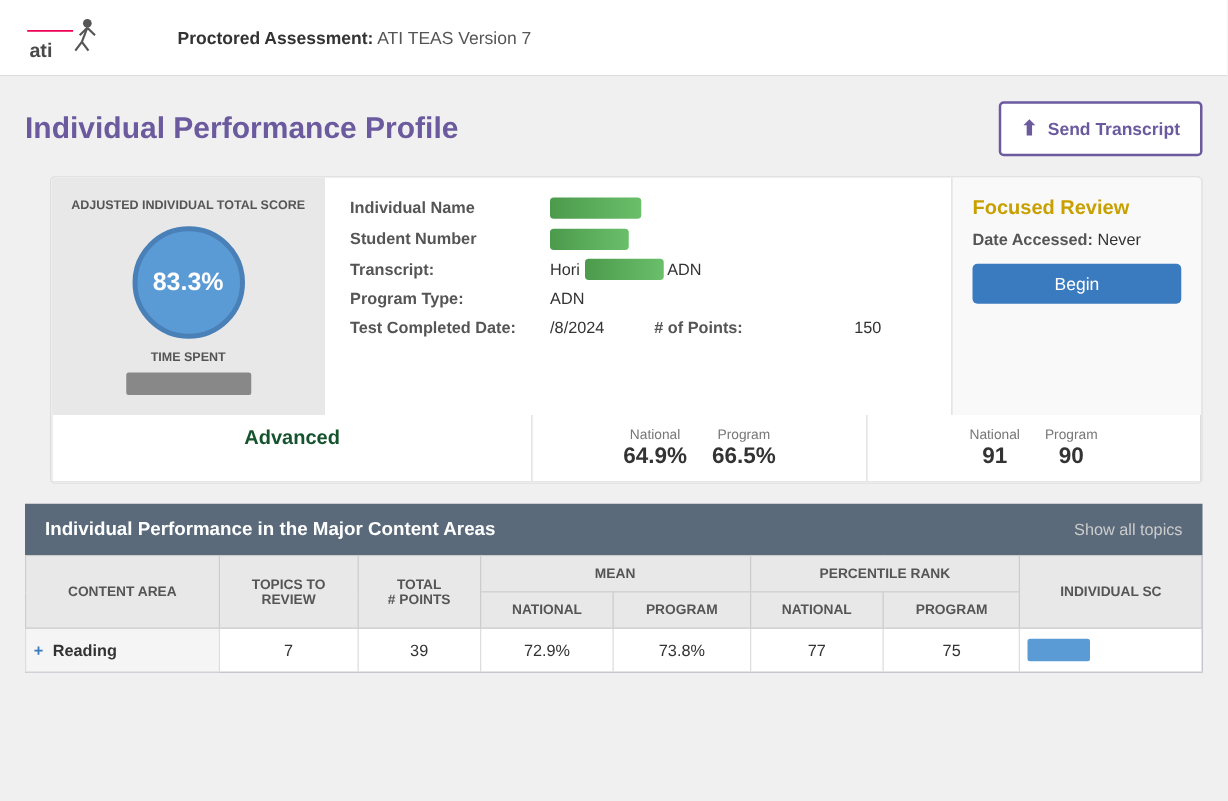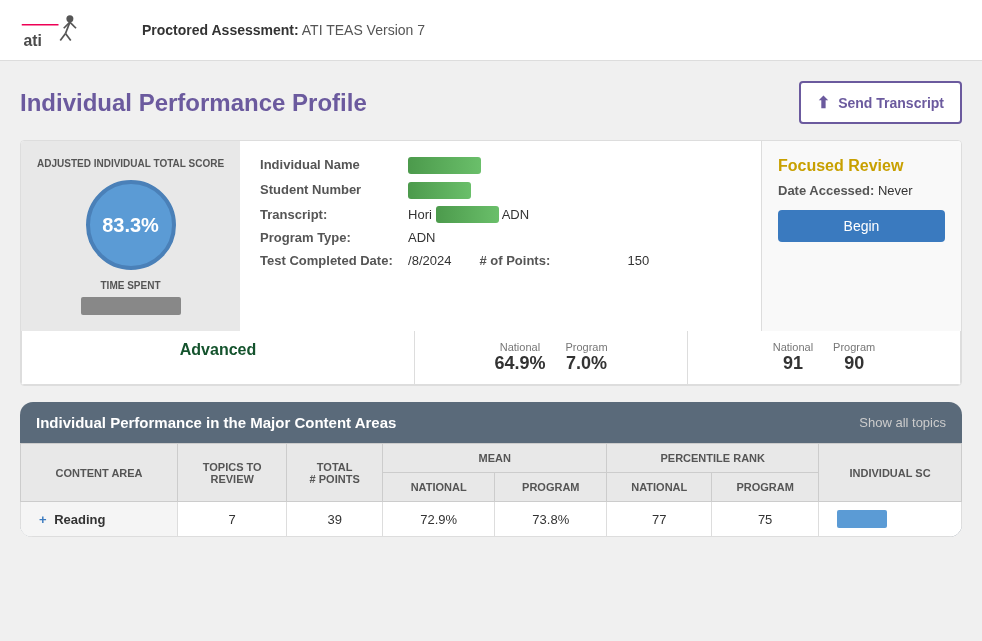--- a/index.html
+++ b/index.html
@@ -14,31 +14,31 @@
     
     .main-content { padding: 20px; max-width: 982px; margin: 0 auto; background: #f0f0f0; }
 
     
     .profile-header { display: flex; justify-content: space-between; align-items: center; margin-bottom: 16px; }
     .profile-title { font-size: 24px; color: #6b5a9e; font-weight: bold; }
     .send-transcript-btn { display: flex; align-items: center; gap: 8px; border: 2px solid #6b5a9e; border-radius: 4px; padding: 10px 16px; background: #fff; color: #6b5a9e; cursor: pointer; font-size: 14px; font-weight: bold; }
     .send-transcript-btn .upload-icon { font-size: 16px; }
 
     
-    .score-section { background: #fff; border: 1px solid #ddd; border-radius: 4px; overflow: hidden; margin-bottom: 0; }
+    .score-section { background: #fff; border: 1px solid #ddd; border-radius: 4px; overflow: hidden; margin-bottom: 0; margin-left: 20px; }
     .score-card-row { display: flex; align-items: stretch; }
     .score-left { background: #e8e8e8; padding: 16px; min-width: 180px; display: flex; flex-direction: column; align-items: center; justify-content: center; }
     .adjusted-label { font-size: 10px; font-weight: bold; color: #555; text-align: center; text-transform: uppercase; margin-bottom: 10px; line-height: 1.3; }
     .score-circle { width: 90px; height: 90px; border-radius: 50%; background: #5b9bd5; display: flex; align-items: center; justify-content: center; color: #fff; font-size: 20px; font-weight: bold; margin-bottom: 10px; border: 4px solid #4a80b8; }
     .time-spent-label { font-size: 10px; font-weight: bold; color: #555; text-transform: uppercase; margin-bottom: 6px; }
     .time-bar { width: 100px; height: 18px; background: #888; border-radius: 2px; }
 
     
     .student-info { padding: 16px 20px; flex: 1; }
-    .info-row { display: flex; gap: 8px; margin-bottom: 8px; font-size: 13px; }
+    .info-row { display: flex; gap: 20px; margin-bottom: 8px; font-size: 13px; }
     .info-label { font-weight: bold; color: #555; min-width: 140px; }
     .info-value { color: #333; }
     .info-value.redacted { background: linear-gradient(90deg, #4c9a4c, #6abf6a); color: transparent; border-radius: 3px; padding: 1px 4px; }
 
     
     .focused-review { background: #f9f9f9; border-left: 1px solid #ddd; padding: 16px; min-width: 200px; }
     .focused-review-title { color: #c8a000; font-size: 16px; font-weight: bold; margin-bottom: 8px; }
     .date-accessed-row { font-size: 13px; margin-bottom: 12px; }
     .date-accessed-row strong { color: #555; }
     .begin-btn { background: #3a7abf; color: #fff; border: none; border-radius: 4px; padding: 8px 24px; font-size: 14px; cursor: pointer; width: 100%; }
@@ -62,21 +62,21 @@
     .percentile-value { font-size: 18px; font-weight: bold; color: #333; }
 
     
     .performance-section { background: #5a6a7a; border-radius: 0; margin-top: 16px; }
     .performance-header { display: flex; justify-content: space-between; align-items: center; padding: 12px 16px; }
     .performance-title { color: #fff; font-size: 15px; font-weight: bold; }
     .show-all-link { color: #ccc; font-size: 13px; cursor: pointer; }
 
     .perf-table { width: 100%; border-collapse: collapse; background: #fff; }
     .perf-table th { background: #e8e8e8; font-size: 11px; font-weight: bold; color: #555; text-align: center; padding: 8px 6px; border: 1px solid #ccc; text-transform: uppercase; }
-    .perf-table td { border: 1px solid #ddd; padding: 8px 18px; font-size: 13px; text-align: center; }
+    .perf-table td { border: 1px solid #ddd; padding: 8px 6px; font-size: 13px; text-align: center; }
     .perf-table td.content-area { text-align: left; font-weight: bold; background: #f5f5f5; }
     .perf-table .plus-icon { color: #3a7abf; font-weight: bold; margin-right: 4px; }
     .reading-bar { width: 50px; height: 18px; background: #5b9bd5; border-radius: 2px; }
 
     
     .ati-svg { width: 70px; height: 40px; }
   </style>
 </head>
 <body>
 
@@ -174,41 +174,41 @@
           <span class="advanced-text">Advanced</span>
         </div>
         <div class="prep-data-col" style="flex:1;">
           <div class="mean-group">
             <div class="mean-item">
               <div class="mean-sub-label">National</div>
               <div class="mean-value">64.9%</div>
             </div>
             <div class="mean-item">
               <div class="mean-sub-label">Program</div>
-              <div class="mean-value">7.0%</div>
+              <div class="mean-value">66.5%</div>
             </div>
           </div>
         </div>
         <div class="prep-data-col" style="flex:1;">
           <div class="percentile-group">
             <div class="percentile-item">
               <div class="percentile-sub-label">National</div>
               <div class="percentile-value">91</div>
             </div>
             <div class="percentile-item">
               <div class="percentile-sub-label">Program</div>
               <div class="percentile-value">90</div>
             </div>
           </div>
         </div>
       </div>
     </div>
   </div>
 
-  <div class="performance-section" style="border-radius:13px; overflow:hidden;">
+  <div class="performance-section" style="border-radius:0; overflow:hidden;">
     <div class="performance-header">
       <span class="performance-title">Individual Performance in the Major Content Areas</span>
       <span class="show-all-link">Show all topics</span>
     </div>
     <table class="perf-table">
       <thead>
         <tr>
           <th rowspan="2">Content Area</th>
           <th rowspan="2">Topics to<br>Review</th>
           <th rowspan="2">Total<br># Points</th>

